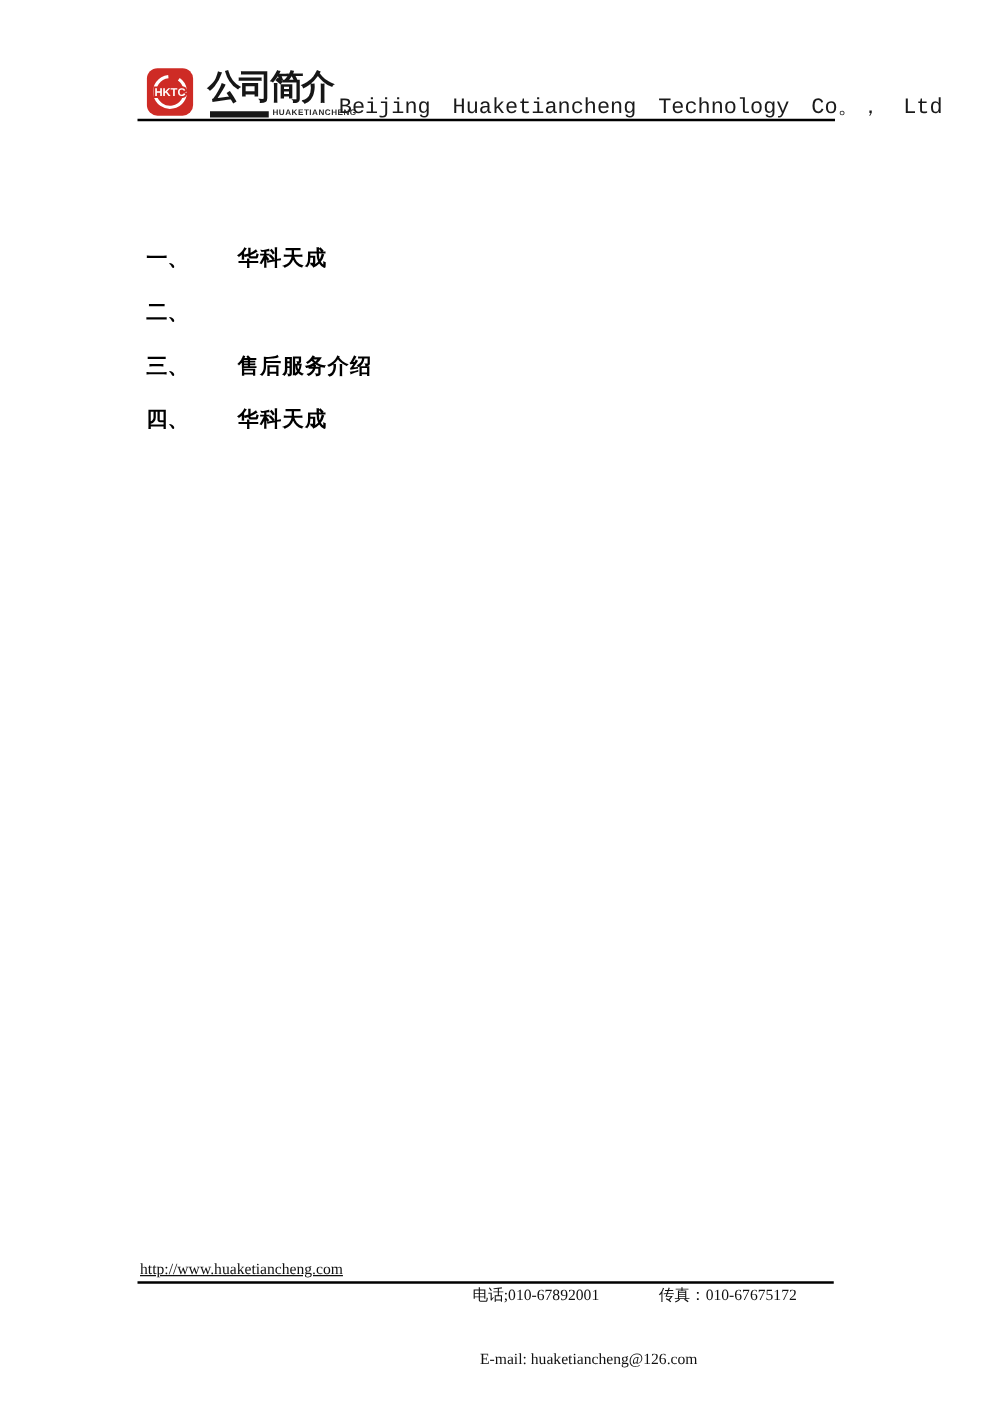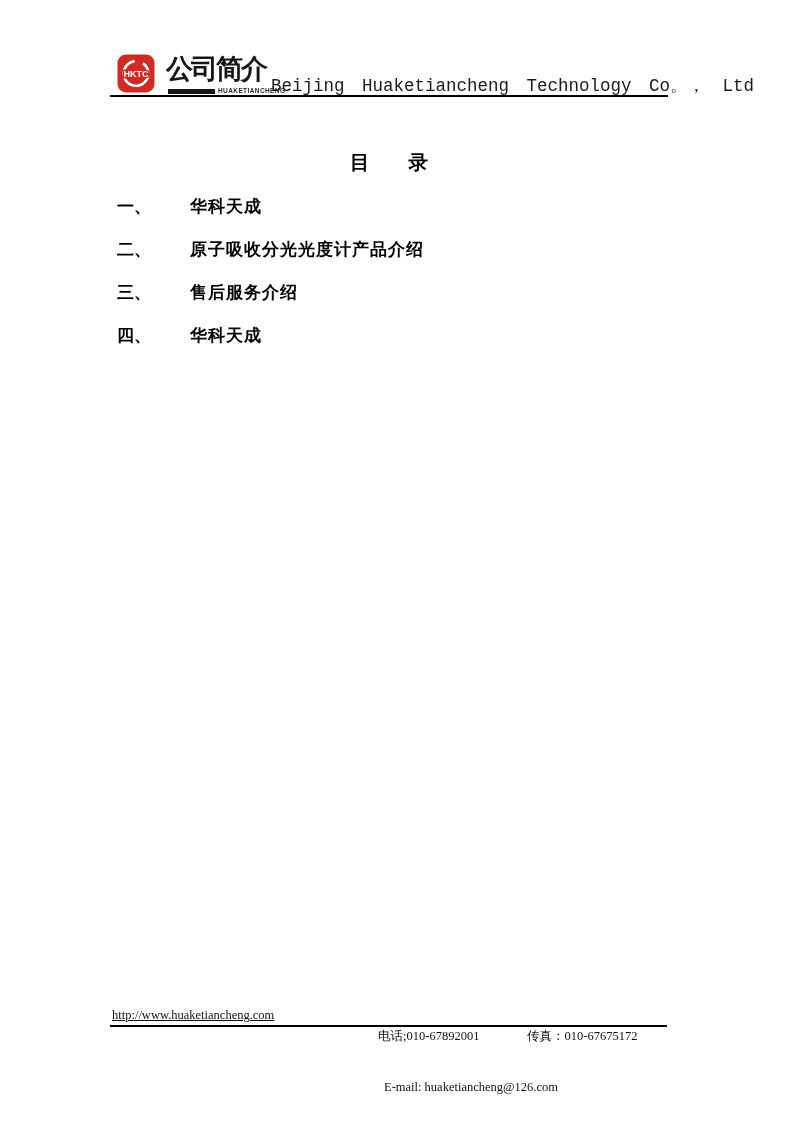--- a/index.html
+++ b/index.html
@@ -144,30 +144,28 @@
   </div>
 
   <div class="logo-cn">公司简介</div>
   <div class="logo-bar"></div>
   <div class="logo-en-small">HUAKETIANCHENG</div>
 
   <div class="company-en">Beijing Huaketiancheng Technology Co。， Ltd</div>
 
   <div class="header-rule"></div>
 
-  <div class="toc-title">目　　录</div>
 
   <div class="toc-item i0">
     <span class="num">一、</span>
     <span class="label">华科天成</span>
   </div>
 
   <div class="toc-item i1">
     <span class="num">二、</span>
-    <span class="label">原子吸收分光光度计产品介绍</span>
   </div>
 
   <div class="toc-item i2">
     <span class="num">三、</span>
     <span class="label">售后服务介绍</span>
   </div>
 
   <div class="toc-item i3">
     <span class="num">四、</span>
     <span class="label">华科天成</span>

